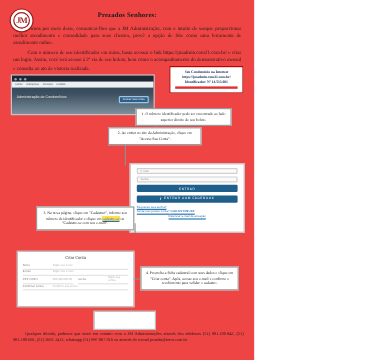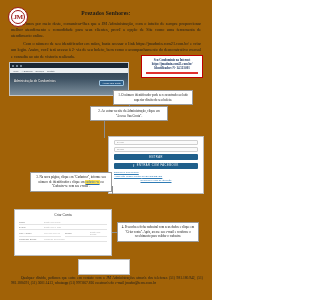--- a/index.html
+++ b/index.html
@@ -5,21 +5,21 @@
   * { box-sizing: border-box; margin: 0; padding: 0; }
   html, body {
     width: 212px; height: 300px;
     background: #ffffff;
     font-family: "Liberation Serif", serif;
     overflow: hidden;
   }
   .page {
     position: relative;
     width: 212px; height: 300px;
-    background: #a16207;
+    background: #ef4444;
     padding: 6px 9px 0 9px;
   }
 
   
   .logo {
     position: absolute;
     left: 8px; top: 7px;
     width: 20px; height: 20px;
     border-radius: 50%;
     border: 1.4px solid #9b1b1b;

